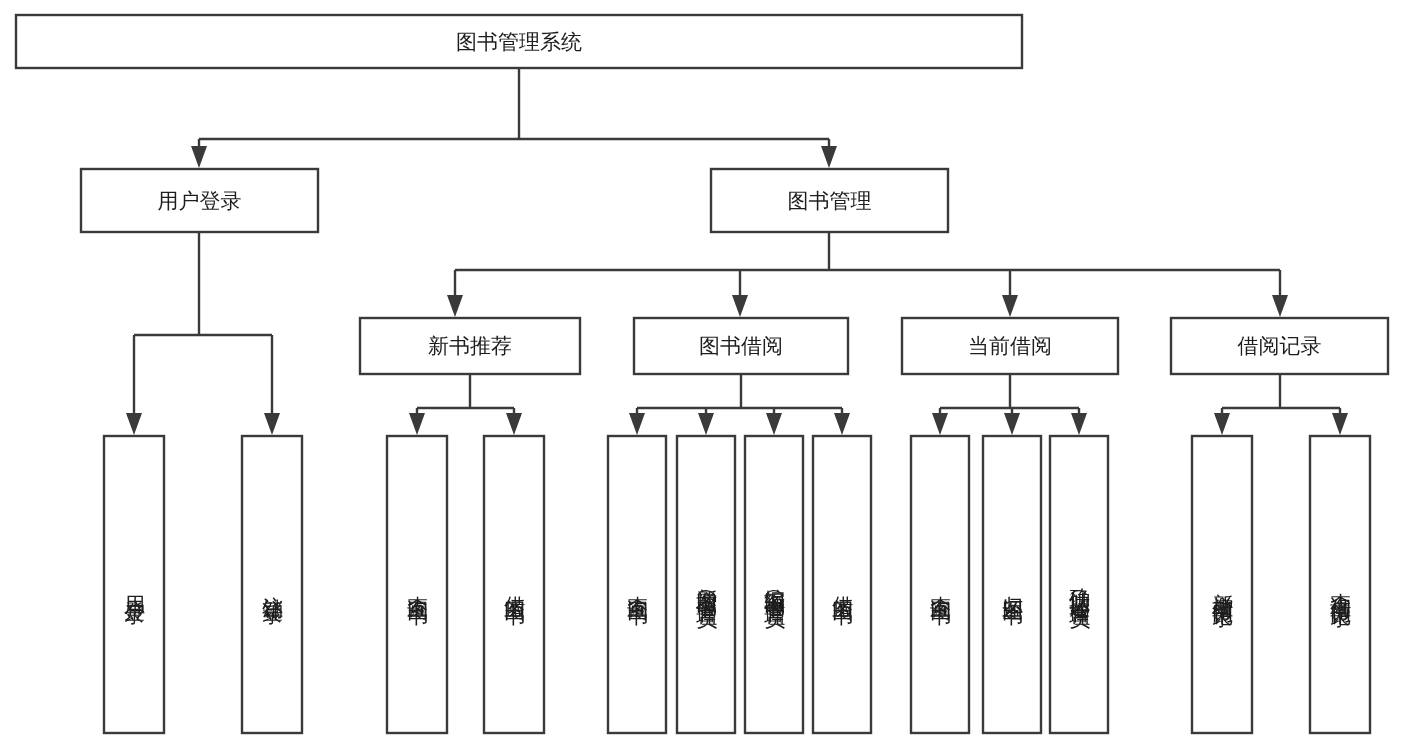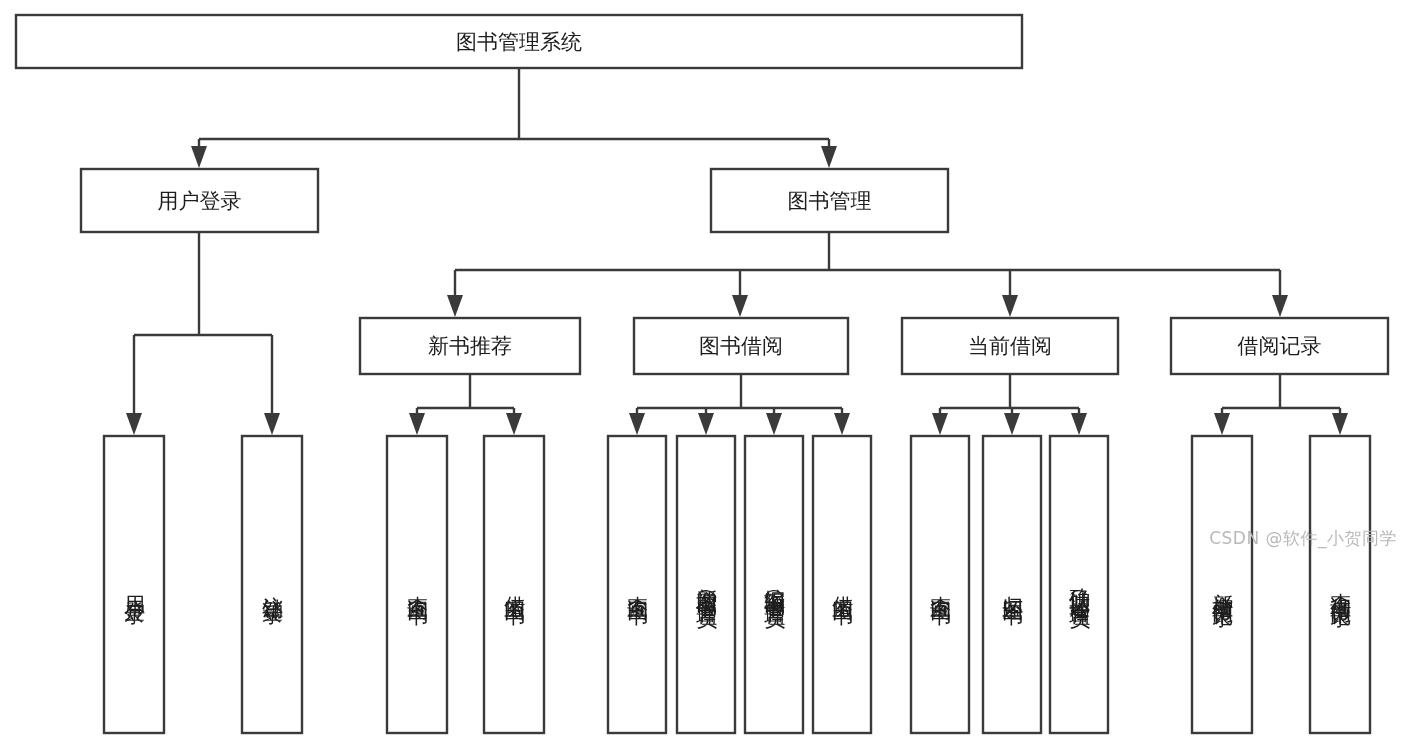--- a/index.html
+++ b/index.html
@@ -206,15 +206,14 @@
         <span class="vlabel">确认归还（管理员）</span>
       </div>
       <div class="vlabel-wrap" style="left: 1192px; top: 436px; width: 60px; height: 297px;">
         <span class="vlabel">新增借阅记录</span>
       </div>
       <div class="vlabel-wrap" style="left: 1310px; top: 436px; width: 60px; height: 297px;">
         <span class="vlabel">查询借阅记录</span>
       </div>
     </div>
 
-  <div class="watermark-text">CSDN @软件_小贺同学</div>
 
 </div>
 
 </body></html>

